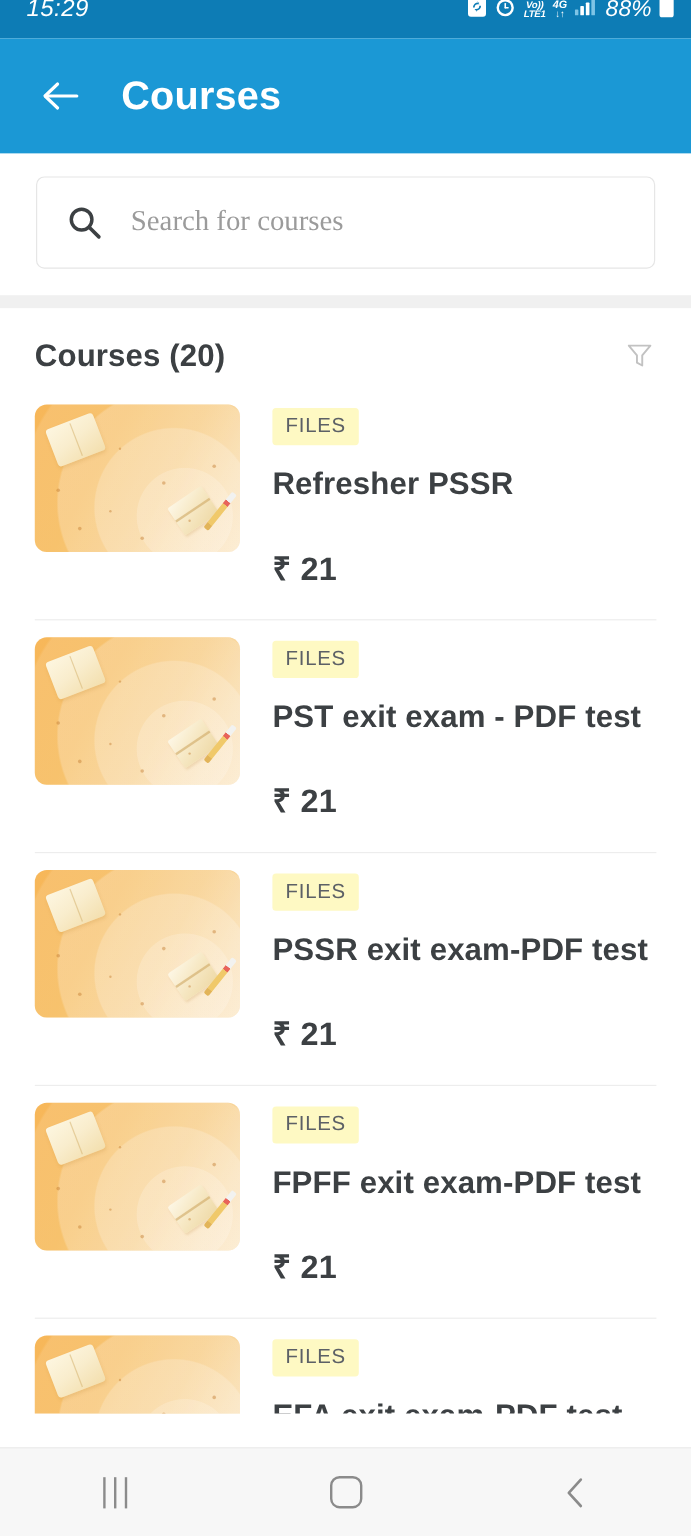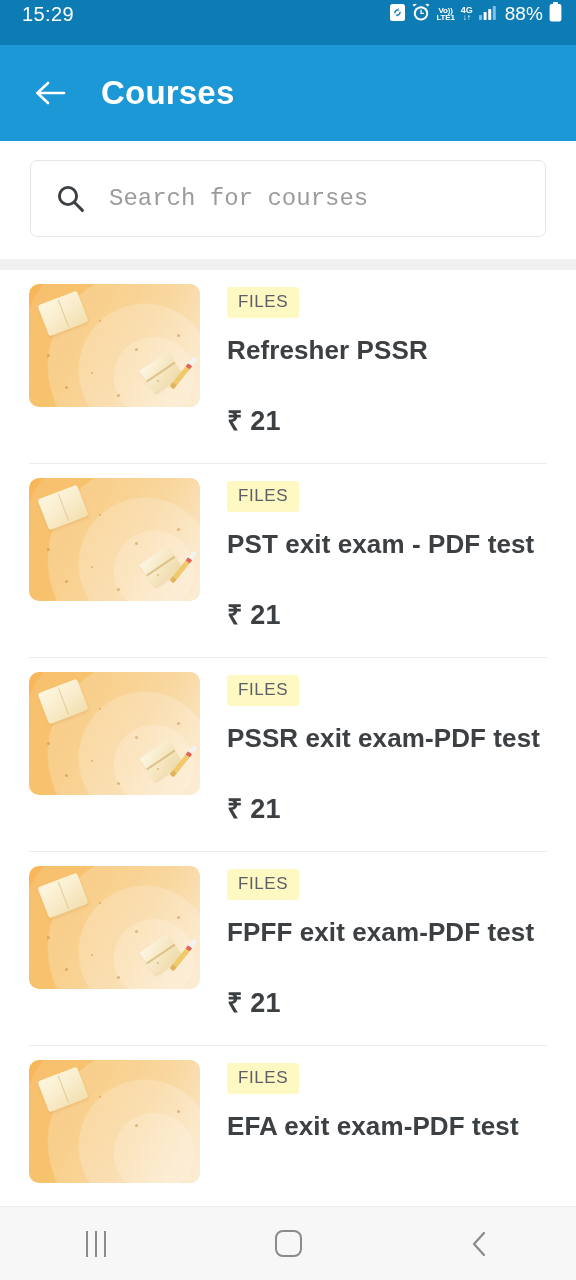--- a/index.html
+++ b/index.html
@@ -6,25 +6,26 @@
   html,body { width:576px; height:1280px; }
   body {
     font-family:"Liberation Sans", sans-serif;
     background:#ffffff;
     overflow:hidden;
     position:relative;
   }
 
   
   .statusbar{
-    height:45px;
+    height:32px;
     background:#0d7cb5;
     display:flex; align-items:center;
     padding:0 14px 17px 22px;
     color:#ffffff;
+    font-style:italic;
   }
   .status-time{ font-size:20px; letter-spacing:.4px; font-weight:400; }
   .status-right{ margin-left:auto; display:flex; align-items:center; gap:6px; }
   .sb-ico{ display:block; }
   .volte{
     display:flex; flex-direction:column; align-items:center;
     line-height:7px; font-size:8px; font-weight:700; letter-spacing:-.2px;
   }
   .fourg{
     display:flex; flex-direction:column; align-items:center;
@@ -63,21 +64,21 @@
     border:1px solid #e6e6e6;
     border-radius:7px;
     display:flex; align-items:center;
     padding:0 24px;
     background:#fff;
     cursor:text;
   }
   .search-icon{ flex:0 0 auto; display:flex; }
   .search-input{
     border:none; outline:none;
-    font-family:Liberation Mono, monospace;
+    font-family:Liberation Serif, serif;
     font-size:24px;
     color:#9b9b9b;
     margin-left:23px;
     background:transparent;
     width:100%;
   }
   .search-input::placeholder{ color:#9b9b9b; opacity:1; }
 
   .band{ height:11px; background:#f0f0f0; }
 
@@ -290,20 +291,28 @@
       </svg>
     </span>
     <input class="search-input" type="text" placeholder="Search for courses" style="">
   </div>
 </div>
 
 <div class="band"></div>
 
 <div class="list-area">
 
+  <div class="list-header">
+    <span class="list-title">Courses (20)</span>
+    <span class="filter-btn">
+      <svg width="26" height="26" viewBox="0 0 26 26">
+        <path d="M4 5 H22 L15.2 13.2 V21.6 L10.8 19.2 V13.2 Z" fill="none" stroke="#c2c2c2" stroke-width="1.6" stroke-linejoin="round"></path>
+      </svg>
+    </span>
+  </div>
 
   <div class="course-row">
     <div class="thumb">
       <span class="arc arc4"></span>
         <span class="arc arc1"></span>
       <span class="arc arc2"></span>
         <span class="arc arc3"></span>
       <span class="book-tl"></span>
       <span class="book-br"></span>
       <span class="pencil"></span>

